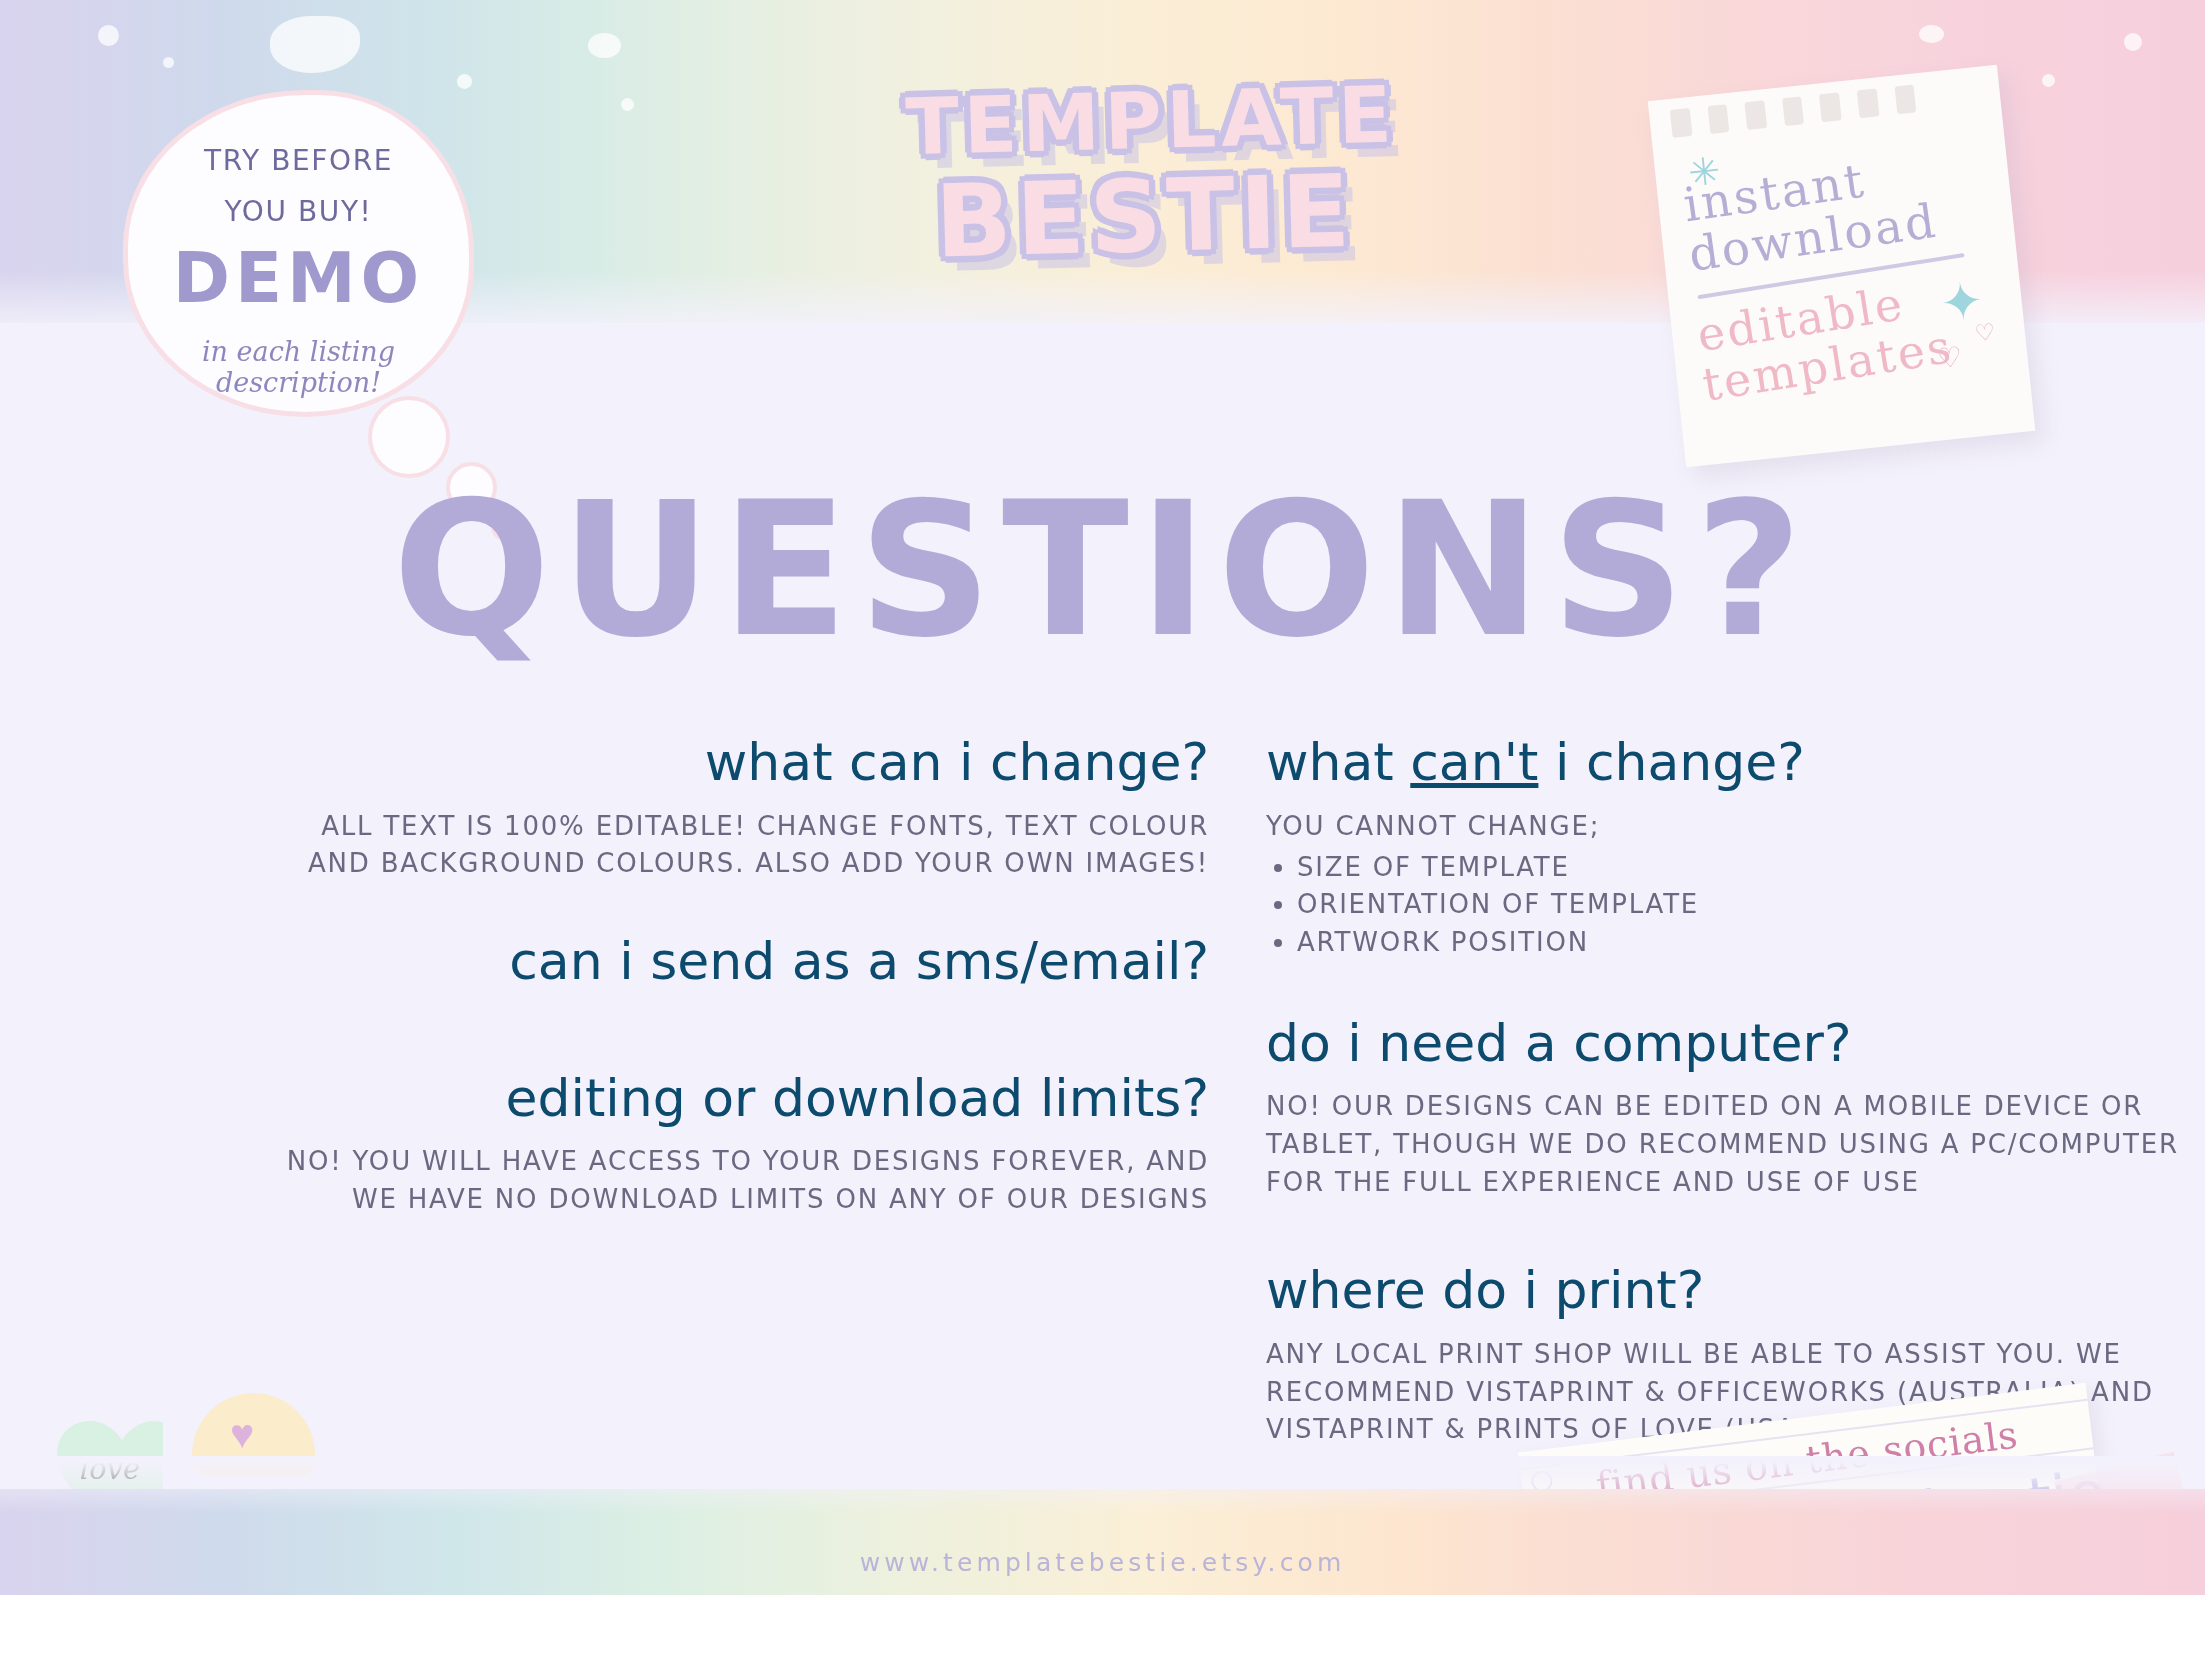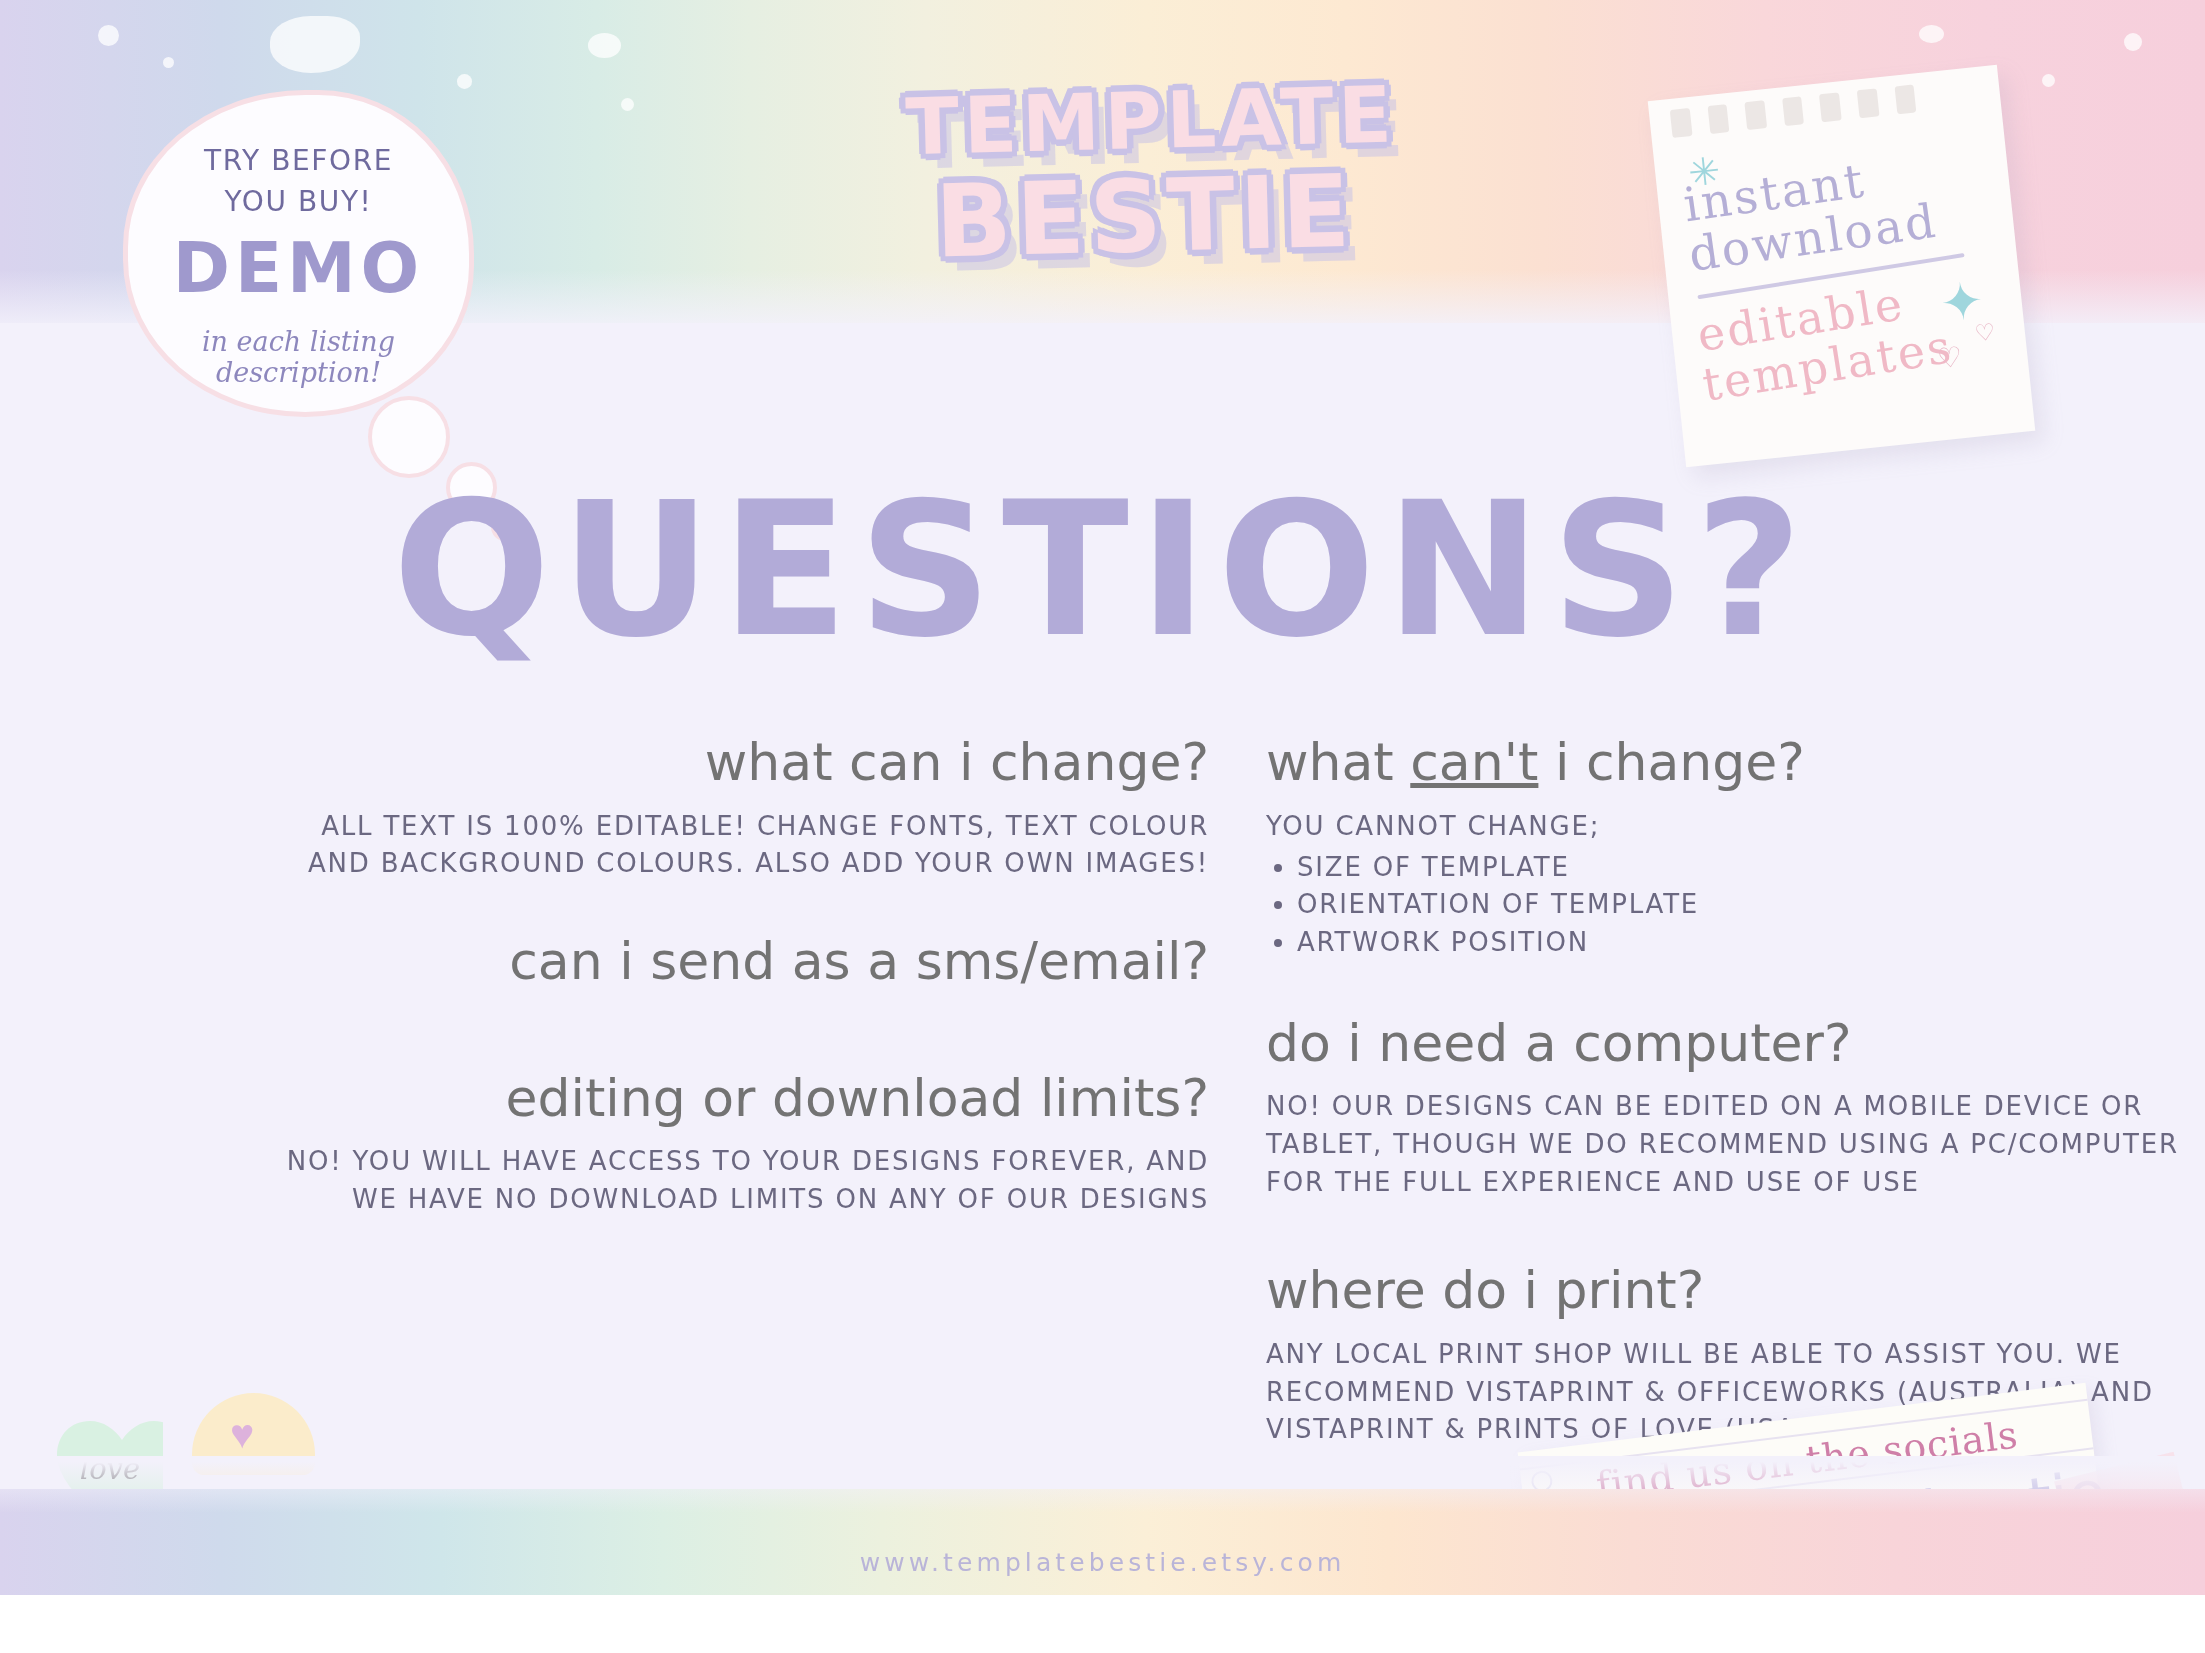--- a/index.html
+++ b/index.html
@@ -111,21 +111,21 @@
   .b-line1 {
     font-size: 28px;
     letter-spacing: 1.6px;
     color: #6f6a9e;
     font-family: "DejaVu Sans", sans-serif;
   }
   .b-line2 {
     font-size: 28px;
     letter-spacing: 1.6px;
     color: #6f6a9e;
-    margin-top: 8px;
+    margin-top: 18px;
     font-family: "DejaVu Sans", sans-serif;
   }
   .b-demo {
     font-size: 69px;
     font-weight: bold;
     letter-spacing: 4.9px;
     color: #9f99cd;
     margin-top: 9.8px;
     font-family: "DejaVu Sans", sans-serif;
   }
@@ -266,21 +266,21 @@
     top: 735px;
     width: 1944px;
   }
   .faq-col { position: absolute; }
   .col-left  { left: 131px;  width: 947px; text-align: right; }
   .col-right { left: 1135px; width: 964px; text-align: left; }
 
   .q {
     font-family: "DejaVu Sans", sans-serif;
     font-size: 52px;
-    color: #737373;
+    color: #0c4a6e;
     line-height: 1.05;
   }
   .a {
     font-family: "DejaVu Sans", sans-serif;
     font-size: 26px;
     letter-spacing: 1.8px;
     color: #6b6881;
     line-height: 1.45;
     margin-top: 18px;
   }

